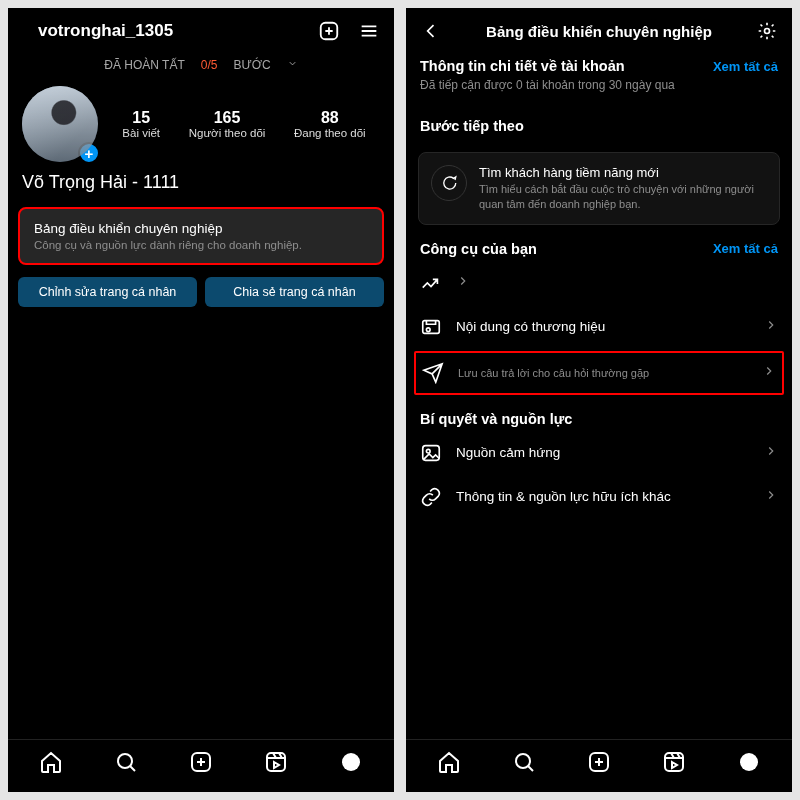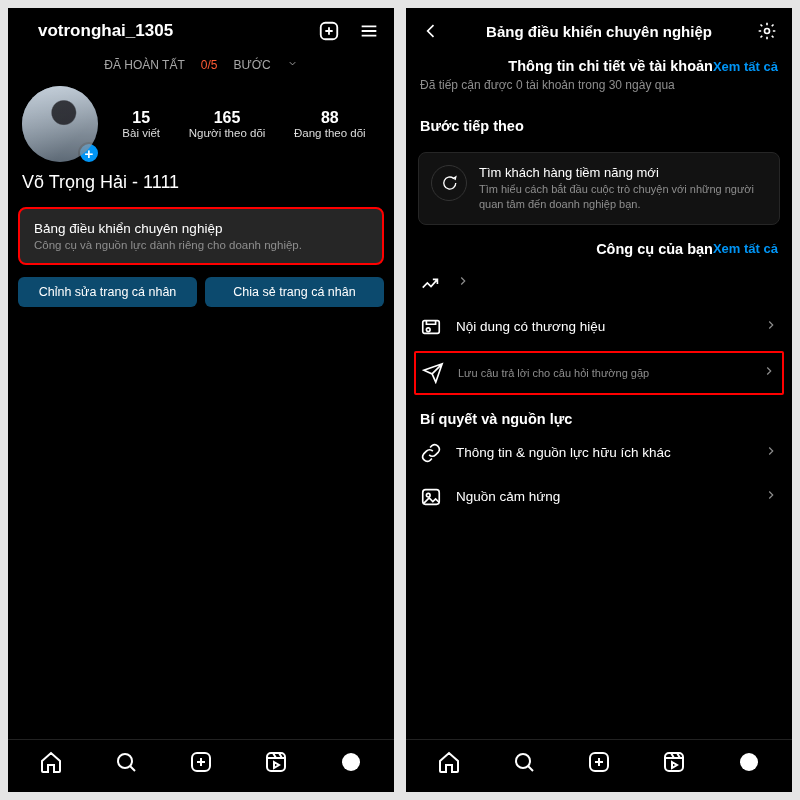--- a/index.html
+++ b/index.html
@@ -31,21 +31,21 @@
   .btnrow { display:flex; gap:8px; padding:0 10px 8px; }
   .btn { flex:1; background:#0c4a6e; border-radius:6px; text-align:center; padding:8px 4px; font-size:12.5px; font-weight:500; }
   .spacer { flex:1; }
   .tabbar { display:flex; justify-content:space-around; align-items:center; padding:10px 6px 14px; border-top:1px solid #222; }
   .tabbar svg { stroke:#fff; stroke-width:2; fill:none; width:24px; height:24px; }
   .tabbar .filled { fill:#fff; stroke:none; }
 
   
   .topbar2 { display:flex; align-items:center; justify-content:space-between; padding:10px 12px 8px; }
   .topbar2 .t { flex:1; text-align:center; font-weight:600; font-size:15px; }
-  .rowhd { display:flex; justify-content:flex-end; align-items:center; padding:6px 14px 4px; }
+  .rowhd { display:flex; justify-content:space-between; align-items:center; padding:6px 14px 4px; }
   .rowhd .h { font-size:14.5px; font-weight:600; }
   .rowhd .link { font-size:13px; color:#0095f6; font-weight:700; }
   .subtxt { padding:0 14px 12px; font-size:12px; color:#8e8e8e; }
   .h2 { padding:14px 14px 4px; font-size:14.5px; font-weight:600; }
   .step { margin:14px 12px 10px; background:#121212; border:1px solid #262626; border-radius:8px; padding:12px; display:flex; gap:12px; align-items:flex-start; }
   .step .bubble { width:36px; height:36px; border-radius:50%; border:1px solid #333; display:flex; align-items:center; justify-content:center; flex-shrink:0; }
   .step .bt { font-size:13px; font-weight:500; }
   .step .bs { font-size:11px; color:#8e8e8e; margin-top:2px; line-height:1.35; }
   .item { display:flex; align-items:center; padding:11px 14px; gap:14px; }
   .item .iicon { width:22px; display:flex; align-items:center; justify-content:center; flex-shrink:0; }
@@ -220,45 +220,45 @@
     </div>
     <div class="chev"><svg viewBox="0 0 24 24">
           <path d="M9 6l6 6-6 6"></path>
         </svg></div>
   </div>
 
   <div class="h2">Bí quyết và nguồn lực</div>
   <div class="item">
     <div class="iicon">
         <svg viewBox="0 0 24 24">
-          <path d="M10 14a5 5 0 0 0 7 0l3-3a5 5 0 0 0-7-7l-2 2M14 10a5 5 0 0 0-7 0l-3 3a5 5 0 0 0 7 7l2-2"></path>
-        </svg>
-      </div>
-    <div class="body">
-        <div class="it">Thông tin &amp; nguồn lực hữu ích khác</div>
-      </div>
-    <div class="chev"><svg viewBox="0 0 24 24">
-          <path d="M9 6l6 6-6 6"></path>
-        </svg></div>
-  </div>
-  <div class="item">
-    <div class="iicon">
-        <svg viewBox="0 0 24 24">
           <rect x="3" y="4" width="18" height="16" rx="3"></rect>
           <circle cx="9" cy="10" r="2"></circle>
           <path d="M4 19l6-6 4 4 3-3 4 4"></path>
         </svg>
       </div>
     <div class="body">
         <div class="it">Nguồn cảm hứng</div>
       </div>
     <div class="chev"><svg viewBox="0 0 24 24">
           <path d="M9 6l6 6-6 6"></path>
         </svg></div>
   </div>
+  <div class="item">
+    <div class="iicon">
+        <svg viewBox="0 0 24 24">
+          <path d="M10 14a5 5 0 0 0 7 0l3-3a5 5 0 0 0-7-7l-2 2M14 10a5 5 0 0 0-7 0l-3 3a5 5 0 0 0 7 7l2-2"></path>
+        </svg>
+      </div>
+    <div class="body">
+        <div class="it">Thông tin &amp; nguồn lực hữu ích khác</div>
+      </div>
+    <div class="chev"><svg viewBox="0 0 24 24">
+          <path d="M9 6l6 6-6 6"></path>
+        </svg></div>
+  </div>
 
   <div class="spacer"></div>
   <div class="tabbar">
     <span><svg viewBox="0 0 24 24">
           <path d="M3 11l9-8 9 8v10a1 1 0 0 1-1 1h-5v-7h-6v7H4a1 1 0 0 1-1-1z"></path>
         </svg></span>
     <span><svg viewBox="0 0 24 24">
           <circle cx="11" cy="11" r="7"></circle>
           <path d="M21 21l-5-5"></path>
         </svg></span>

